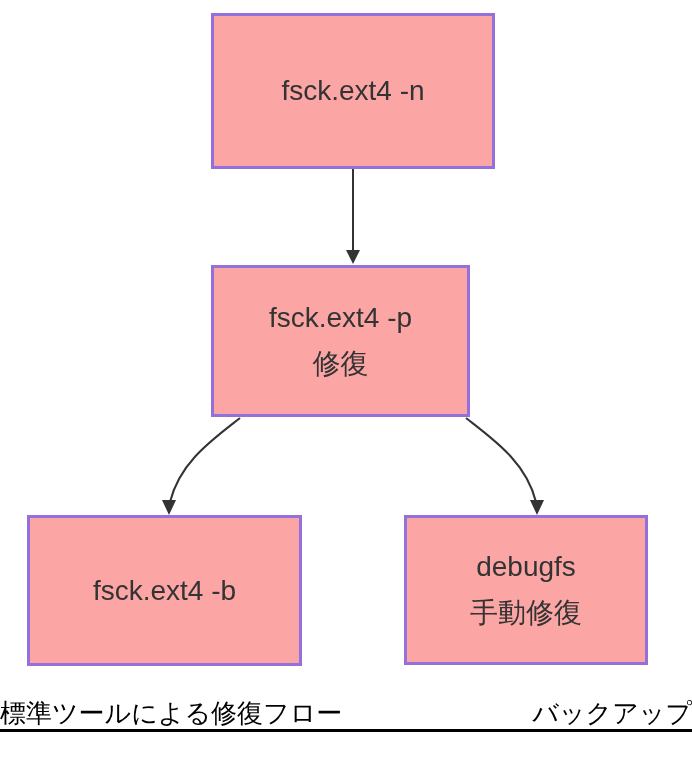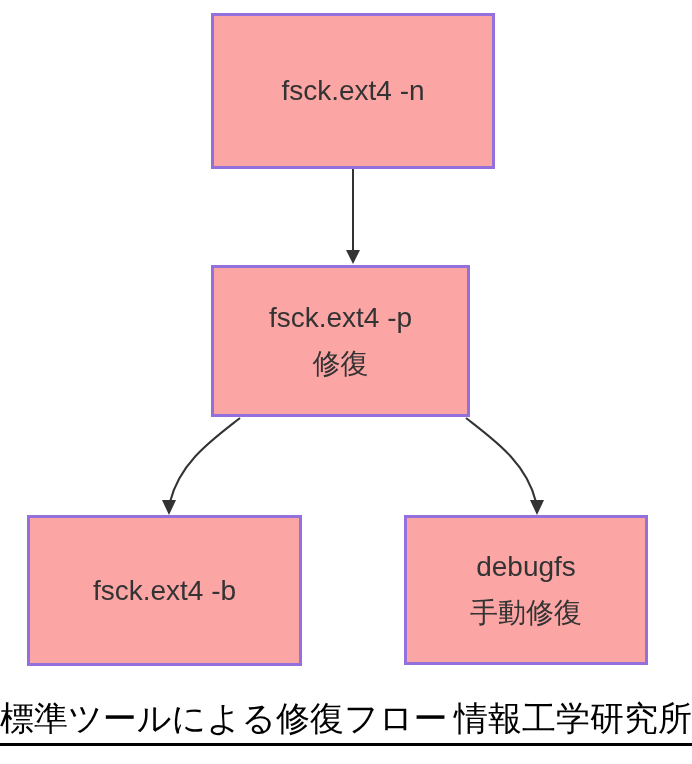--- a/index.html
+++ b/index.html
@@ -32,22 +32,21 @@
   .node-repair {left:211px;top:265px;width:259px;height:152px;}
   .node-backup {left:19px; top:515px;width:275px;height:151px;margin-left:8px;}
   .node-manual {left:404px;top:515px;width:244px;height:150px;}
   .caption{
     position:absolute;
     left:0;right:0;top:699px;
     display:flex;
     justify-content:space-between;
     align-items:flex-end;
     border-bottom:3px solid #000000;
-    padding-bottom:5px;
-    font-size:34px;
+    font-size:26px;
     line-height:1.15;
     color:#000000;
     white-space:nowrap;
   }
 </style>
 </head>
 <body>
 
 <div class="canvas">
 
@@ -82,16 +81,16 @@
     <div>fsck.ext4 -b</div>
   </div>
 
   <div class="node node-manual">
     <div>debugfs</div>
     <div>手動修復</div>
   </div>
 
   <div class="caption">
     <span>標準ツールによる修復フロー</span>
-    <span>情報工学研究所</span>
+    <span>バックアップ</span>
   </div>
 
 </div>
 
 </body></html>

